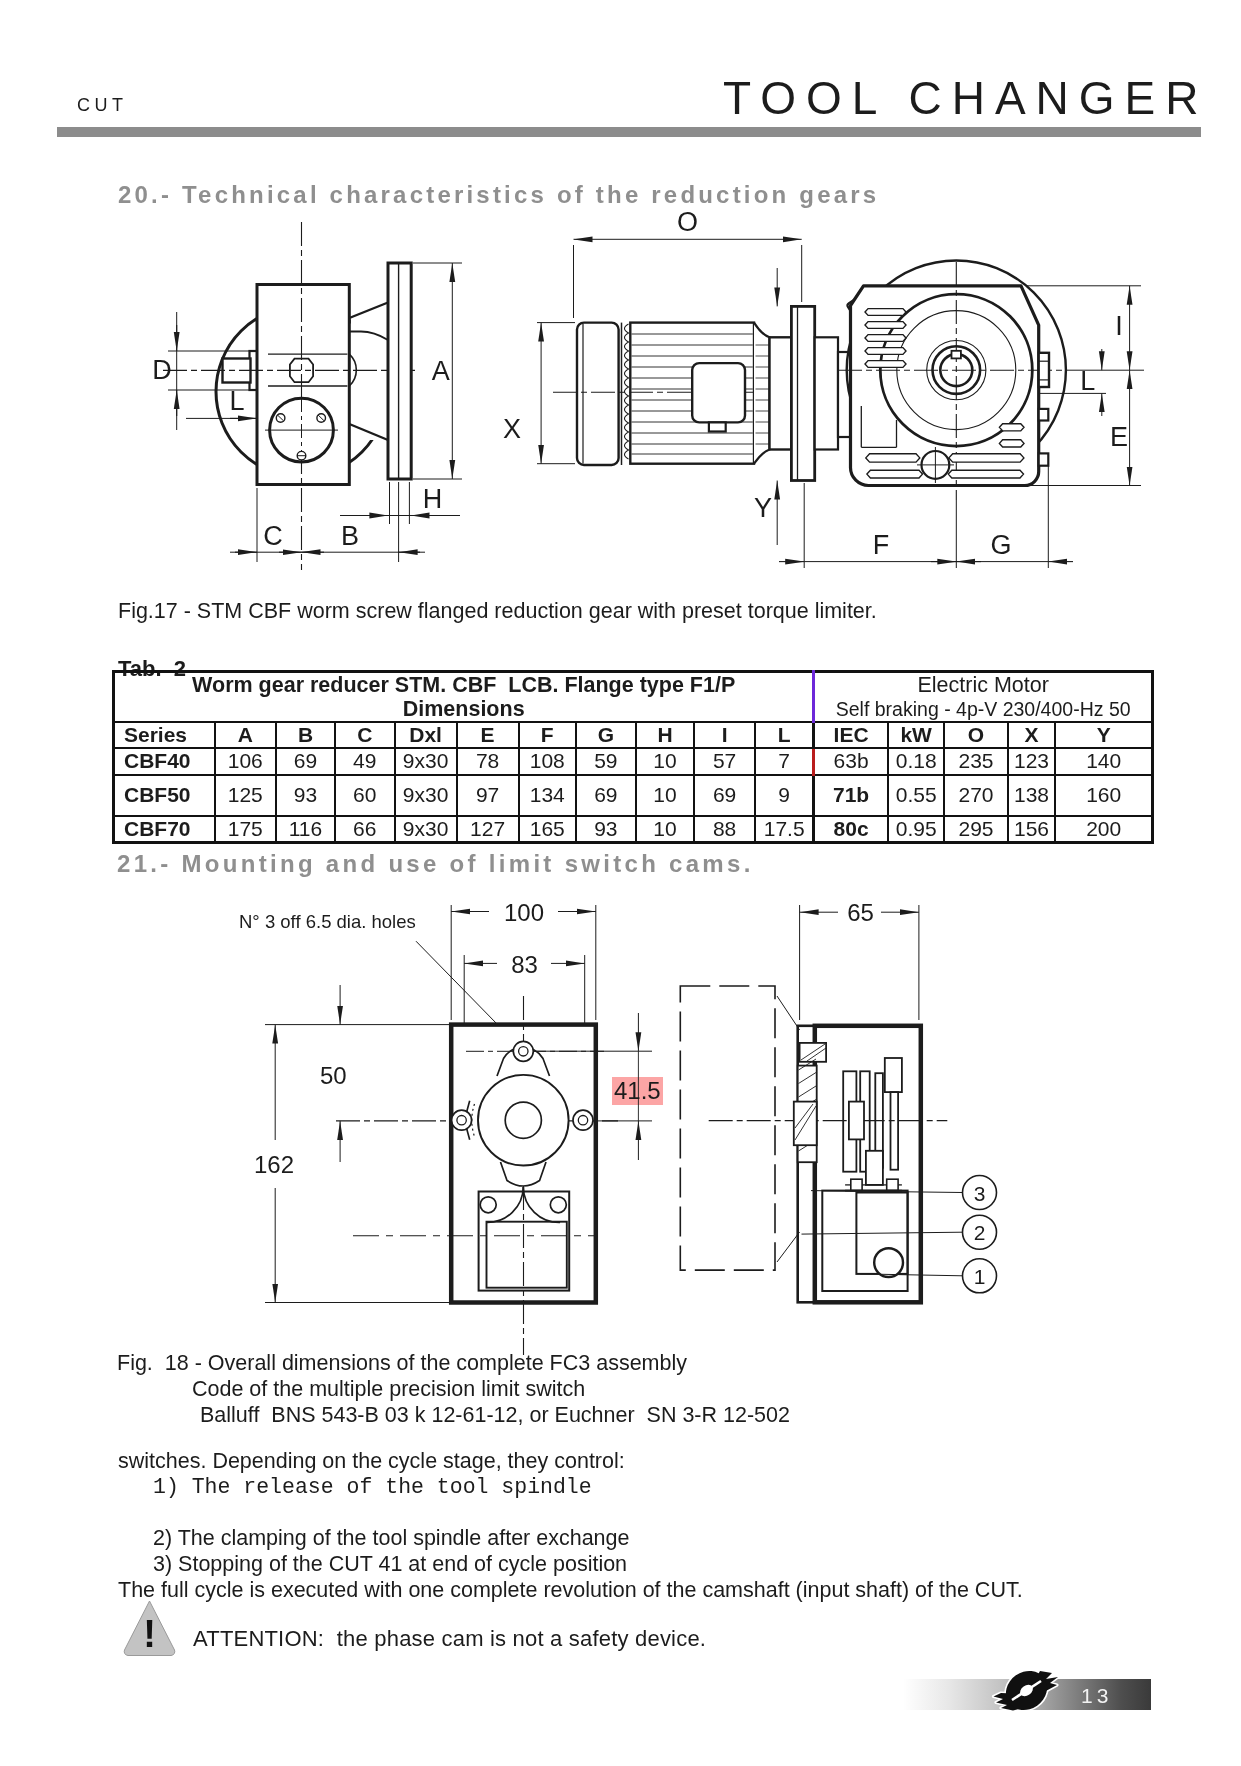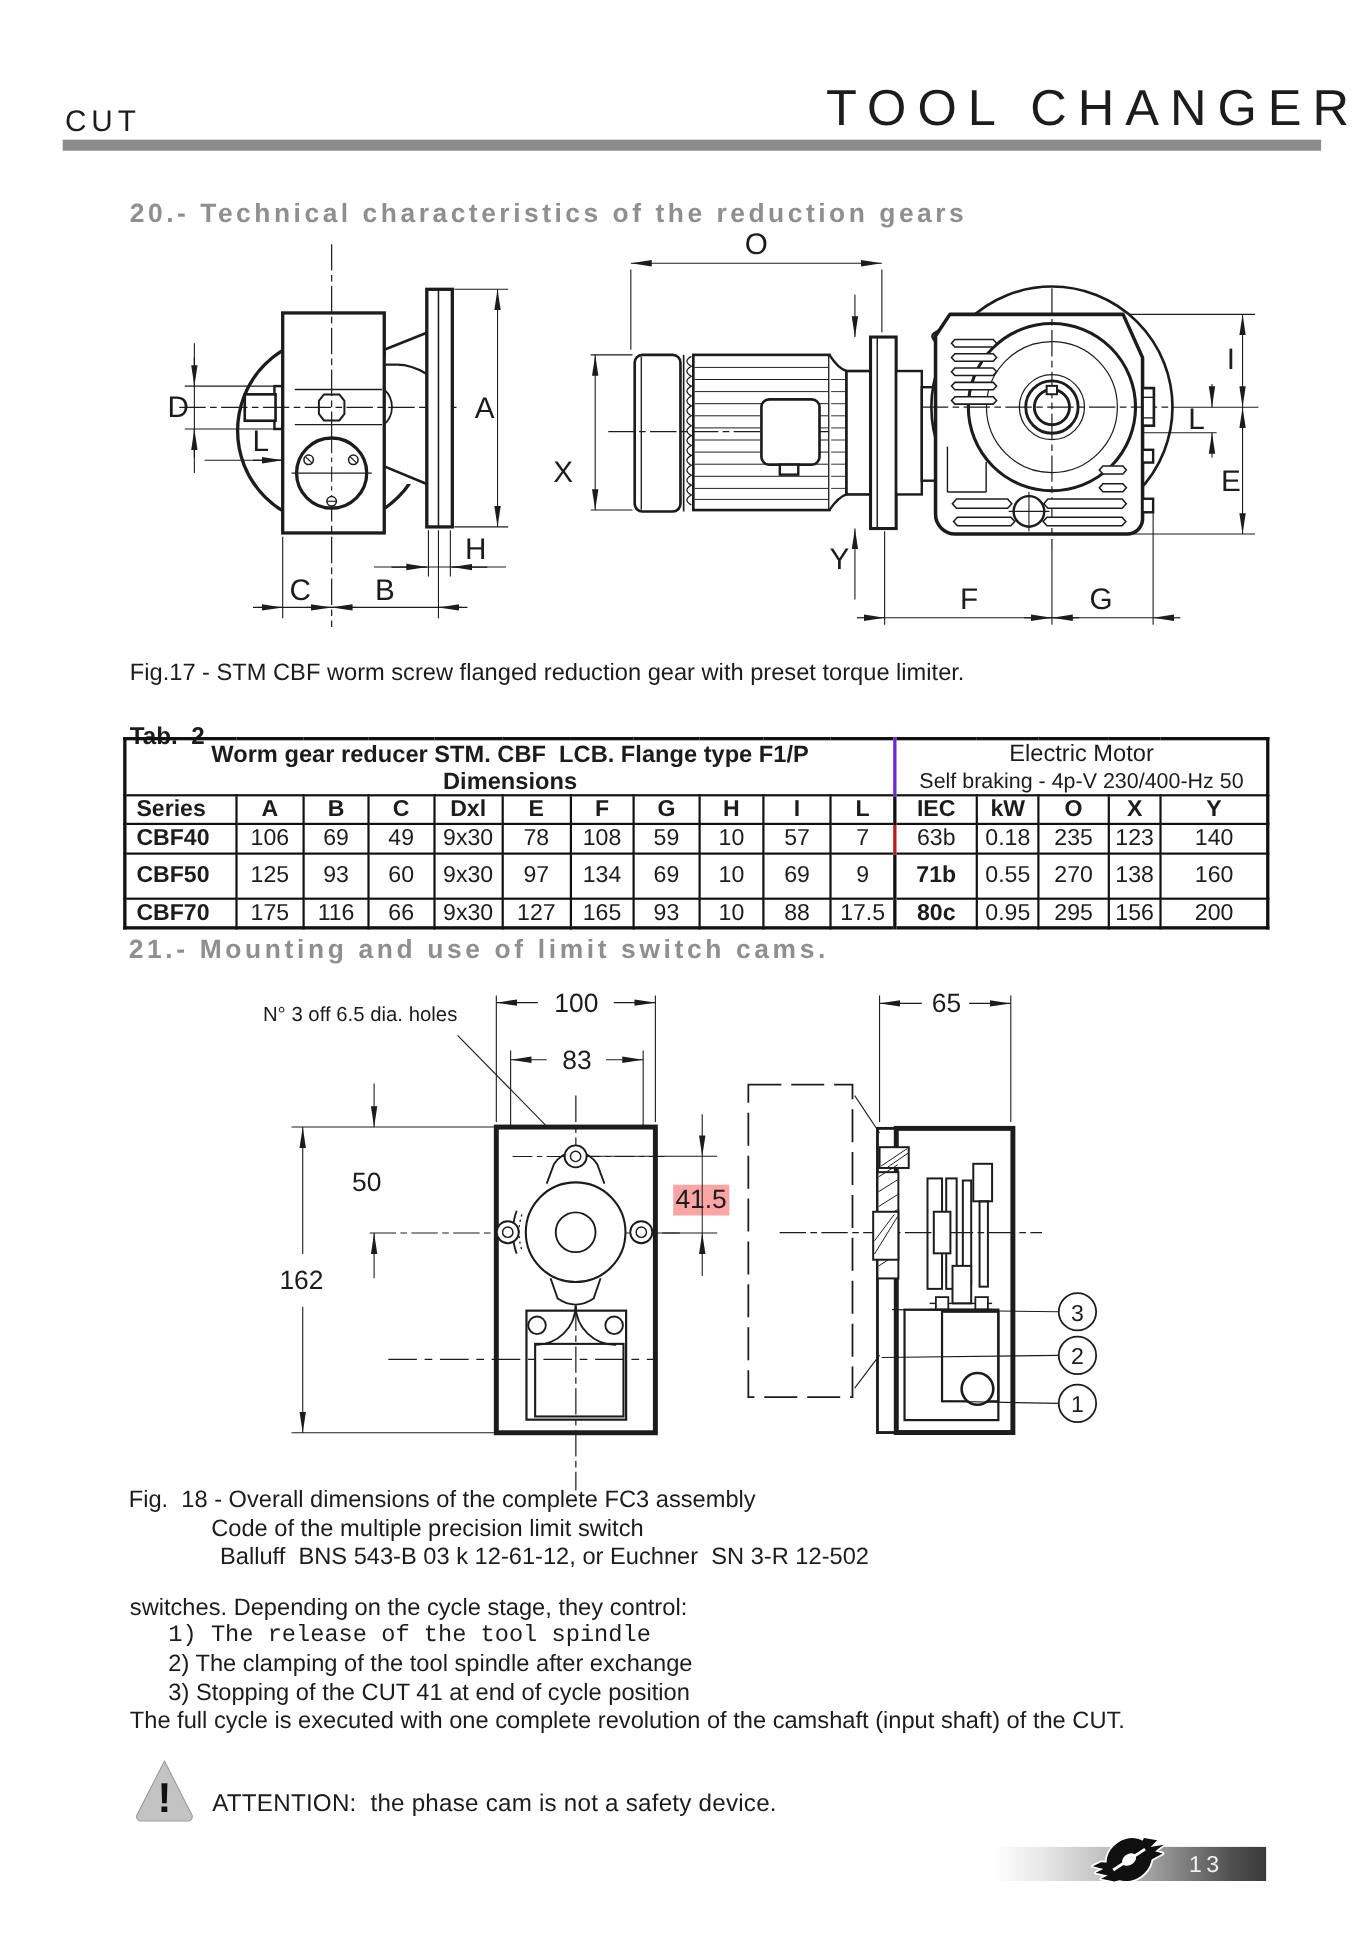--- a/index.html
+++ b/index.html
@@ -3,23 +3,23 @@
 <style>
 html,body { margin:0; padding:0; background:#ffffff; }
 body { width:1241px; height:1766px; position:relative; font-family:"Liberation Sans", sans-serif; color:#1c1c1c; overflow:hidden; }
 .abs { position:absolute; }
 .gray { color:#8f8f8f; }
 table.t { border-collapse:collapse; table-layout:fixed; font-size:21px; }
 table.t td { border:2px solid #111; text-align:center; padding:0; vertical-align:middle; line-height:24px; overflow:hidden; white-space:nowrap; }
 </style></head>
 <body>
 
-<div class="abs" style="left:59px; top:95px; font-size:27px; letter-spacing:4.5px;">CUT</div>
-
-<div class="abs" style="left:723px; top:71px; width:480px; font-size:46px; letter-spacing:10px; white-space:nowrap;margin-left:28px;">TOOL CHANGER</div>
+<div class="abs" style="left:77px; top:95px; font-size:18px; letter-spacing:4.5px;">CUT</div>
+
+<div class="abs" style="left:723px; top:71px; width:480px; font-size:46px; letter-spacing:10px; white-space:nowrap;">TOOL CHANGER</div>
 
 <div class="abs" style="left:57px; top:127px; width:1144px; height:9.5px; background:#8c8c8c;"></div>
 
 <div class="abs gray" style="left:118px; top:181px; font-size:24px; font-weight:bold; letter-spacing:3.2px; white-space:nowrap;">20.- Technical characteristics of the reduction gears</div>
 
 <div class="abs" style="left:118px; top:599px; font-size:21.5px;">Fig.17 - STM CBF worm screw flanged reduction gear with preset torque limiter.</div>
 
 <div class="abs" style="left:118px; top:644px; font-size:22px; font-weight:bold;margin-top:12px;">Tab.&nbsp; 2</div>
 
 <table class="t abs" style="left:112px; top:670px; width:1042px; border:3px solid #111;">
@@ -130,21 +130,21 @@
 <div class="abs" style="left:316px; top:1062px; font-size:24px; background:#fff; padding:0 4px;">50</div>
 <div class="abs" style="left:250px; top:1151px; font-size:24px; background:#fff; padding:0 4px;">162</div>
 <div class="abs" style="left:612px; top:1077px; font-size:24px; background:#fca5a5; padding:0 2px;">41.5</div>
 <div class="abs" style="left:838px; top:899px; width:45px; text-align:center; font-size:24px;">65</div>
 
 <div class="abs" style="left:117px; top:1351px; font-size:21.5px; line-height:25.8px;">Fig.&nbsp; 18 - Overall dimensions of the complete FC3 assembly<br><span style="margin-left:75px;">Code of the multiple precision limit switch</span><br><span style="margin-left:83px;">Balluff&nbsp; BNS 543-B 03 k 12-61-12, or Euchner&nbsp; SN 3-R 12-502</span></div>
 
 <div class="abs" style="left:118px; top:1449px; width:1031px; font-size:21.5px; line-height:25.7px;">
 <div>switches. Depending on the cycle stage, they control:</div>
 <div style="margin-left:35px;font-family:Liberation Mono, monospace;">1) The release of the tool spindle</div>
-<div style="margin-left:35px;">2) The clamping of the tool spindle after exchange</div>
+<div style="margin-left:35px;margin-top:26px;">2) The clamping of the tool spindle after exchange</div>
 <div style="margin-left:35px;">3) Stopping of the CUT 41 at end of cycle position</div>
 <div>The full cycle is executed with one complete revolution of the camshaft (input shaft) of the CUT.</div>
 </div>
 
 <div class="abs" style="left:193px; top:1626px; font-size:22px; letter-spacing:0.2px;">ATTENTION:&nbsp; the phase cam is not a safety device.</div>
 
 <div class="abs" style="left:903px; top:1679px; width:248px; height:31px; background:linear-gradient(to right, #ffffff 0%, #e8e8e8 18%, #a8a8a8 55%, #4e4e4e 88%, #3a3a3a 100%);"></div>
 
 <div class="abs" style="left:1081px; top:1684px; font-size:21px; color:#f2f2f2; letter-spacing:4px;">13</div>
 

